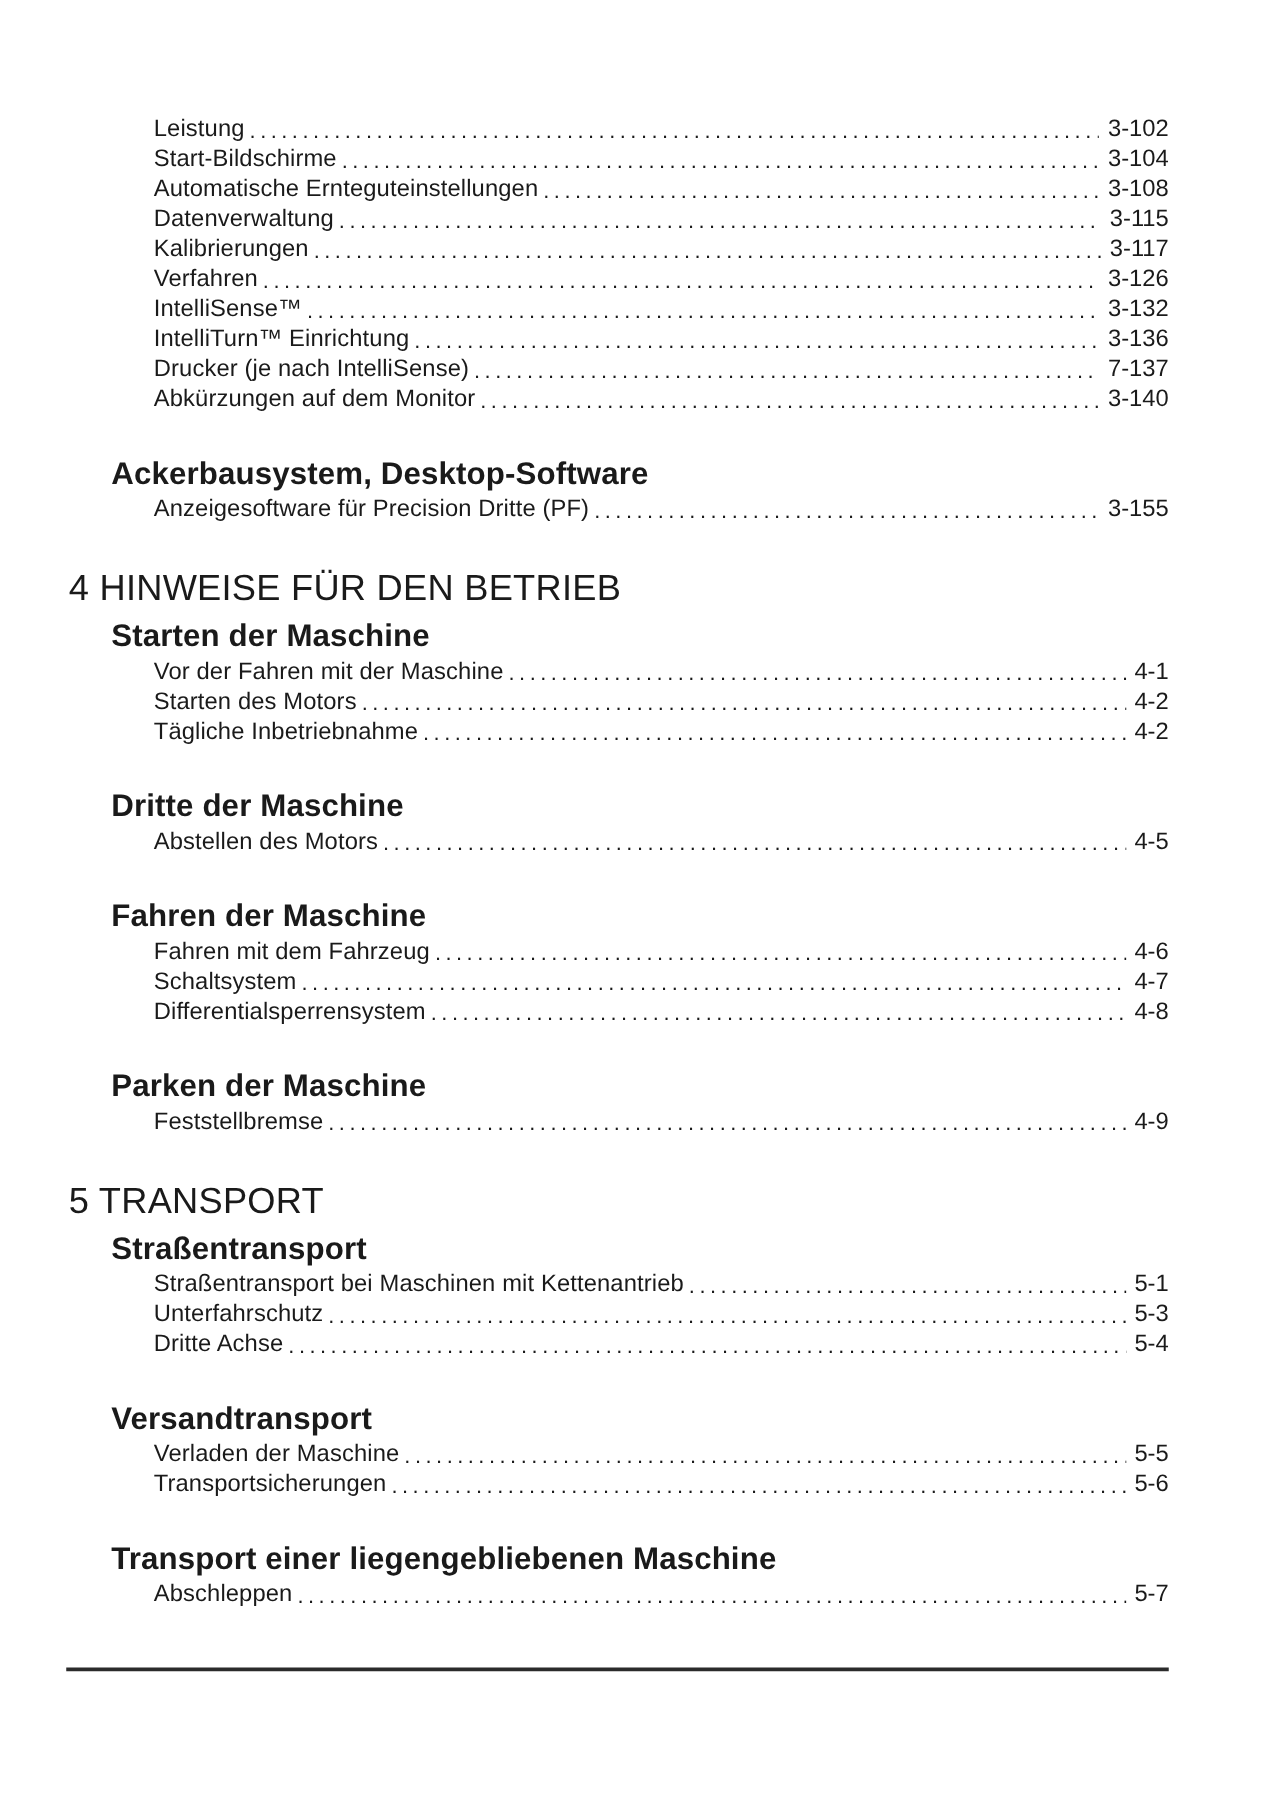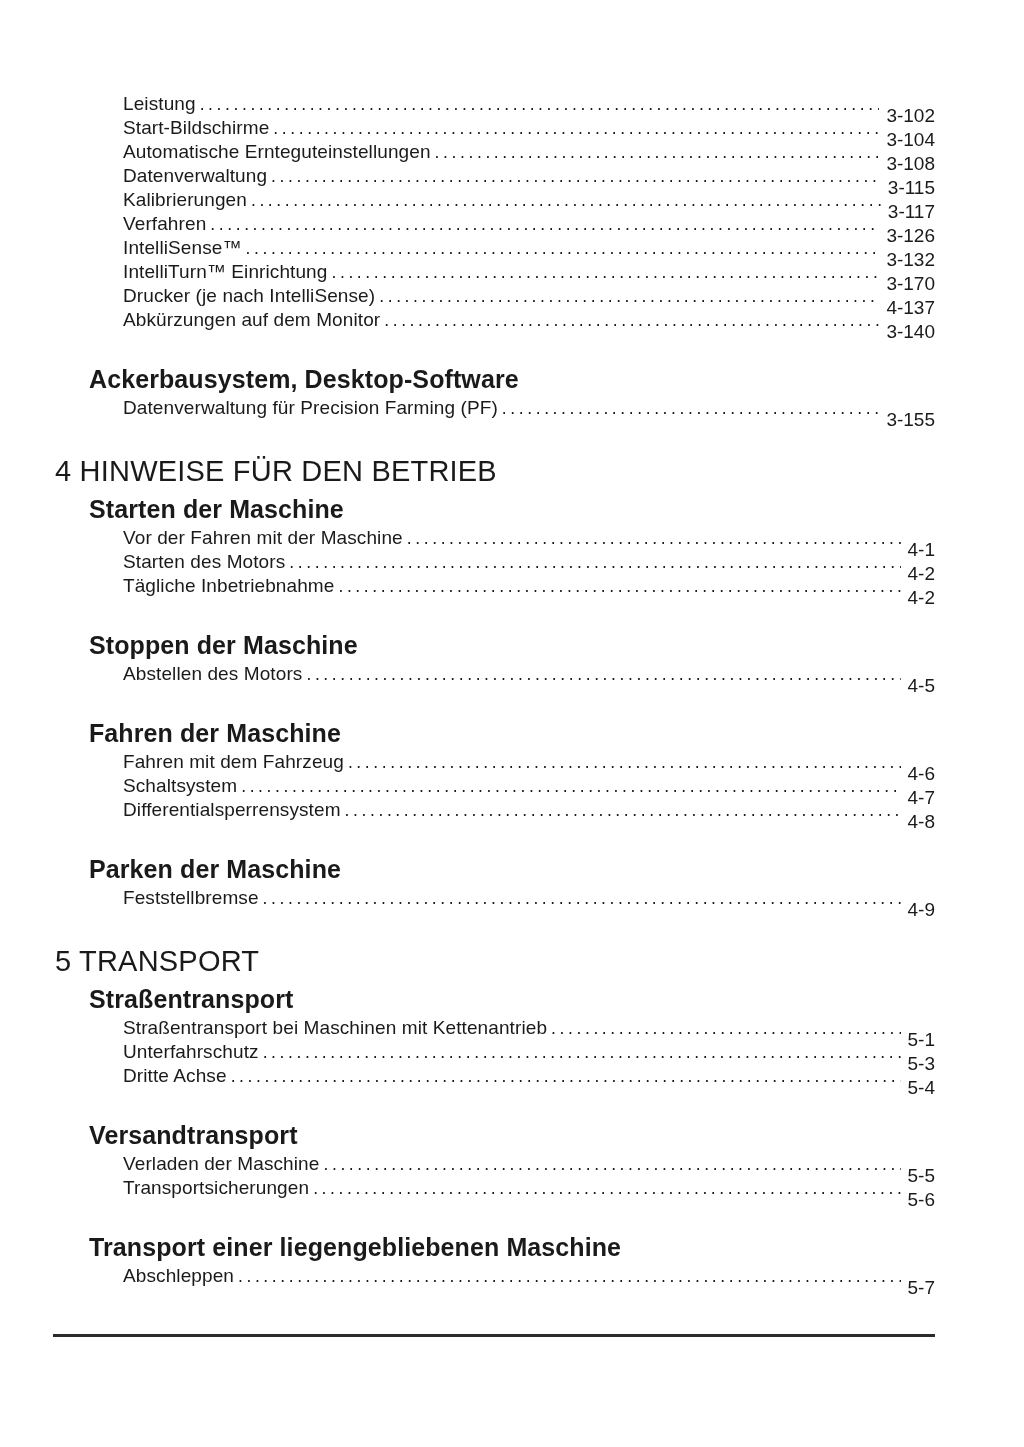--- a/index.html
+++ b/index.html
@@ -41,21 +41,20 @@
   .toc-dots::after {
     content: "........................................................................................................................................................................";
     letter-spacing: 3.6px;
     font-size: 17.5px;
     color: #1a1a1a;
   }
   .toc-page {
     flex: 0 0 auto;
     margin-left: 7px;
     text-align: right;
-    margin-top: 12px;
   }
 
   
   .chapter-heading {
     font-size: 29px;
     line-height: 36px;
     font-weight: 400;
     letter-spacing: 0.2px;
     margin-top: 33px;
   }
@@ -116,38 +115,38 @@
       <span class="toc-page">3-126</span>
     </div>
     <div class="toc-row">
       <span class="toc-label">IntelliSense™</span>
       <span class="toc-dots"></span>
       <span class="toc-page">3-132</span>
     </div>
     <div class="toc-row">
       <span class="toc-label">IntelliTurn™ Einrichtung</span>
       <span class="toc-dots"></span>
-      <span class="toc-page">3-170</span>
+      <span class="toc-page">3-136</span>
     </div>
     <div class="toc-row">
       <span class="toc-label">Drucker (je nach IntelliSense)</span>
       <span class="toc-dots"></span>
-      <span class="toc-page">4-137</span>
+      <span class="toc-page">7-137</span>
     </div>
     <div class="toc-row">
       <span class="toc-label">Abkürzungen auf dem Monitor</span>
       <span class="toc-dots"></span>
       <span class="toc-page">3-140</span>
     </div>
   </div>
 
   <div class="toc-block">
     <h2 class="section-heading">Ackerbausystem, Desktop-Software</h2>
     <div class="toc-row">
-      <span class="toc-label">Datenverwaltung für Precision Farming (PF)</span>
+      <span class="toc-label">Anzeigesoftware für Precision Dritte (PF)</span>
       <span class="toc-dots"></span>
       <span class="toc-page">3-155</span>
     </div>
   </div>
 
   <h1 class="chapter-heading">4 HINWEISE FÜR DEN BETRIEB</h1>
 
   <div class="toc-block after-chapter">
     <h2 class="section-heading">Starten der Maschine</h2>
     <div class="toc-row">
@@ -161,21 +160,21 @@
       <span class="toc-page">4-2</span>
     </div>
     <div class="toc-row">
       <span class="toc-label">Tägliche Inbetriebnahme</span>
       <span class="toc-dots"></span>
       <span class="toc-page">4-2</span>
     </div>
   </div>
 
   <div class="toc-block">
-    <h2 class="section-heading">Stoppen der Maschine</h2>
+    <h2 class="section-heading">Dritte der Maschine</h2>
     <div class="toc-row">
       <span class="toc-label">Abstellen des Motors</span>
       <span class="toc-dots"></span>
       <span class="toc-page">4-5</span>
     </div>
   </div>
 
   <div class="toc-block">
     <h2 class="section-heading">Fahren der Maschine</h2>
     <div class="toc-row">

